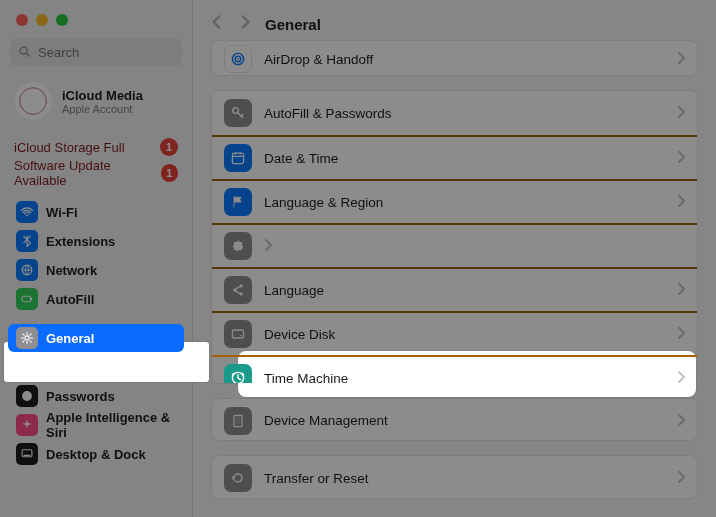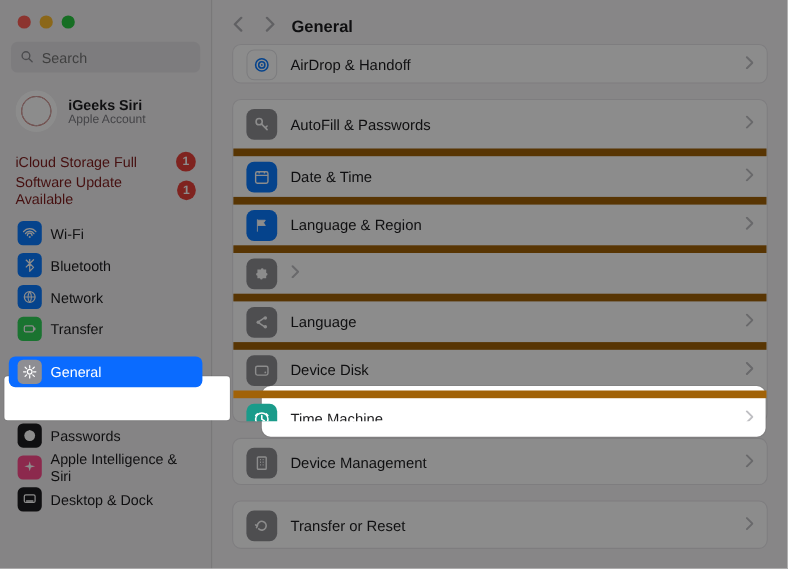--- a/index.html
+++ b/index.html
@@ -65,20 +65,21 @@
     display:flex;align-items:center;justify-content:center;
   }
 
   .side-list { padding: 12px 8px 0 8px; display:flex; flex-direction:column; gap:1px; }
   .side-item {
     display:flex; align-items:center; gap:8px;
     height:28px; padding:0 8px;
     border-radius:6px;
     font-size:13px; color:#1d1d1f;
     cursor:pointer;
+    font-weight:bold;
   }
   .side-item.selected { background:#0a6bff; color:white; position:relative; z-index:60;}
   .side-item.selected .icon-box{ background:#3a87ff;}
   .icon-box {
     width:22px;height:22px;border-radius:5px;
     display:flex;align-items:center;justify-content:center;
     color:white; flex-shrink:0;
   }
   .icon-box svg{width:14px;height:14px;}
 
@@ -102,21 +103,21 @@
   }
   .group {
     background:#ffffff; border:1px solid #e6e4e8; border-radius:8px;
     overflow:hidden;
   }
   .row {
     display:flex; align-items:center; gap:12px;
     height:44px; padding:0 12px;
     cursor:pointer;
   }
-  .row + .row { border-top:7px solid #a16207;}
+  .row + .row { border-top:2px solid #a16207;}
   .row .label { font-size:13.5px; color:#1d1d1f; flex:1; }
   .chev { color:#bfbfc3; }
   .chev svg{width:8px;height:12px;}
   .row-icon {
     width:28px;height:28px;border-radius:7px;
     display:flex;align-items:center;justify-content:center;
     color:white; flex-shrink:0;
   }
   .row-icon svg{width:16px;height:16px;}
   .row.highlight { position:relative; z-index:60;}
@@ -158,21 +159,21 @@
   <div class="account">
     <div class="avatar">
       <svg viewBox="0 0 40 40">
           <circle cx="20" cy="20" r="20" fill="#fff"></circle>
           <path d="M6 20a14 14 0 0 1 28 0" fill="none" stroke="#d94b3f" stroke-width="1"></path>
           <path d="M6 20a14 14 0 0 0 28 0" fill="none" stroke="#d94b3f" stroke-width="1"></path>
           <circle cx="20" cy="20" r="14" fill="none" stroke="#c7c7cc" stroke-width="0.8"></circle>
         </svg>
     </div>
     <div class="account-text">
-      <div class="name">iGeeks Siri</div>
+      <div class="name">iCloud Media</div>
       <div class="sub">Apple Account</div>
     </div>
   </div>
   <div class="alerts" id="alerts">
   <div class="alert">
     <span class="label">iCloud Storage Full</span>
     <span class="badge">1</span>
   </div>
   <div class="alert">
     <span class="label">Software Update Available</span>
@@ -187,39 +188,39 @@
           </svg>
         </span>
     <span>Wi-Fi</span>
   </div>
       <div class="side-item" style="">
     <span class="icon-box" style="background:#0a7aff">
           <svg viewBox="0 0 20 20">
             <path d="M10 2v16l5-5-5-5 5-5-5 5-5-5m0 10 5-5" fill="none" stroke="currentColor" stroke-width="1.6" stroke-linejoin="round"></path>
           </svg>
         </span>
-    <span>Bluetooth</span>
+    <span>Extensions</span>
   </div>
       <div class="side-item" style="">
     <span class="icon-box" style="background:#0a7aff">
           <svg viewBox="0 0 20 20">
             <circle cx="10" cy="10" r="7" fill="none" stroke="currentColor" stroke-width="1.6"></circle>
             <path d="M3 10h14M10 3c3 4 3 10 0 14M10 3c-3 4-3 10 0 14" fill="none" stroke="currentColor" stroke-width="1.4"></path>
           </svg>
         </span>
     <span>Network</span>
   </div>
       <div class="side-item" style="">
     <span class="icon-box" style="background:#30d158">
           <svg viewBox="0 0 20 20">
             <rect x="3" y="6" width="12" height="8" rx="2" fill="none" stroke="currentColor" stroke-width="1.6"></rect>
             <rect x="15.5" y="8" width="2" height="4" rx="1" fill="currentColor"></rect>
           </svg>
         </span>
-    <span>Transfer</span>
+    <span>AutoFill</span>
   </div>
       <div class="side-item selected" style="margin-top:10px;">
     <span class="icon-box" style="background:#8e8e93">
           <svg viewBox="0 0 20 20">
             <circle cx="10" cy="10" r="3" fill="none" stroke="currentColor" stroke-width="1.6"></circle>
             <path d="M10 2v3M10 15v3M2 10h3M15 10h3M4 4l2 2M14 14l2 2M16 4l-2 2M6 14l-2 2" stroke="currentColor" stroke-width="1.6" stroke-linecap="round"></path>
           </svg>
         </span>
     <span>General</span>
   </div>

